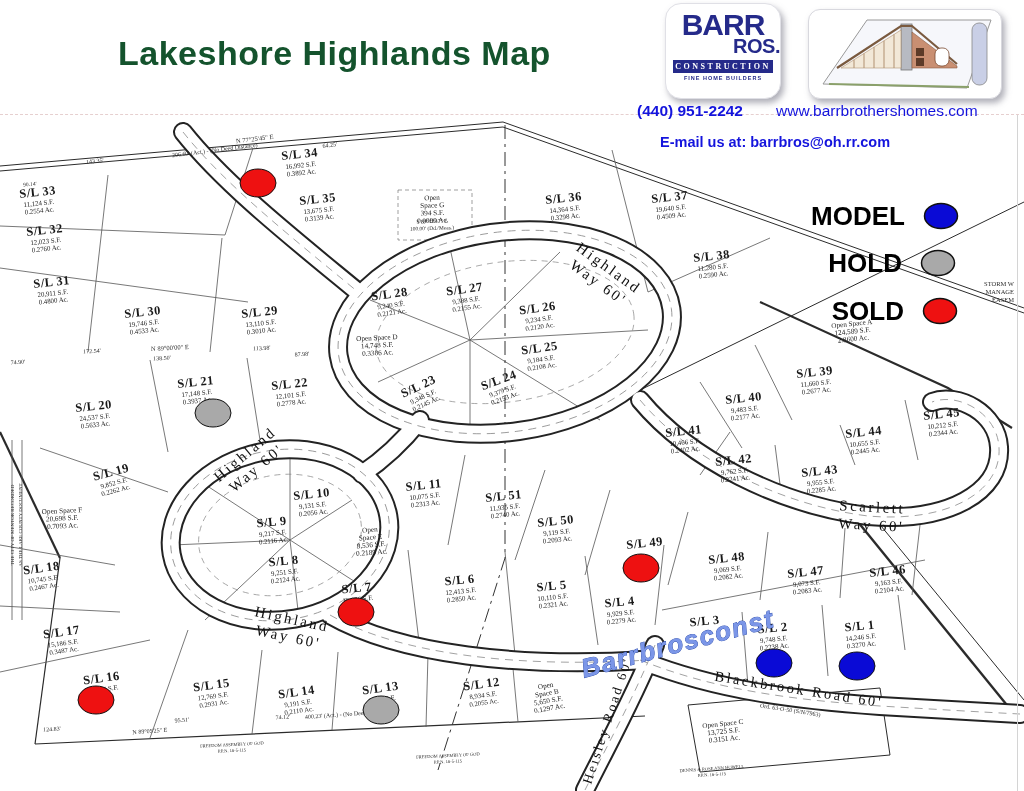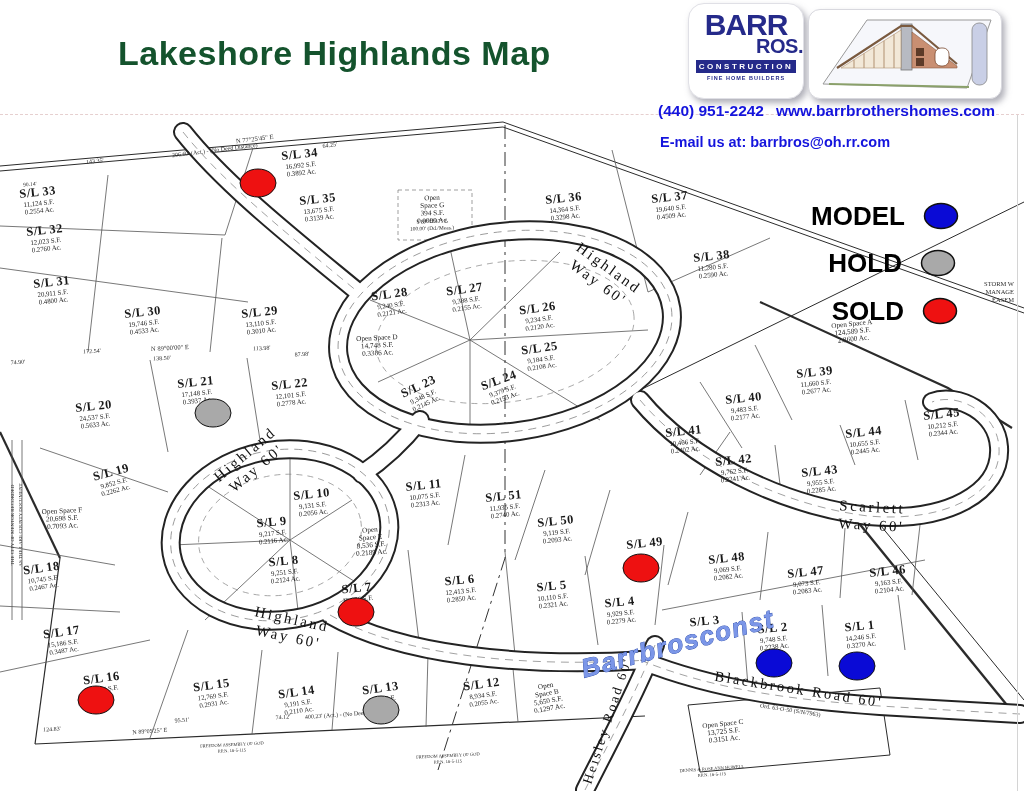--- a/index.html
+++ b/index.html
@@ -1,45 +1,45 @@
 <!DOCTYPE html>
 <html><head>
 <meta charset="utf-8">
 <style>
   html,body{margin:0;padding:0;background:#fff;}
   body{width:1024px;height:791px;position:relative;overflow:hidden;
        font-family:"Liberation Sans",sans-serif;}
   #page-title{position:absolute;left:118px;top:34px;font-size:34px;font-weight:bold;
               letter-spacing:.5px;z-index:3;}
-  #logo-barr{position:absolute;left:688px;top:3px;width:114px;height:94px;background:#fff;
+  #logo-barr{position:absolute;left:665px;top:3px;width:114px;height:94px;background:#fff;
              border-radius:16px;border:1px solid #e0e0e6;box-shadow:3px 4px 6px rgba(110,110,125,.55);
              z-index:3;overflow:hidden;}
   .barr-l1{font-size:30px;font-weight:900;text-align:center;line-height:.9;margin-top:7px;letter-spacing:-1px;}
   .barr-l2{font-size:20px;font-weight:900;text-align:right;margin-top:-3px;letter-spacing:-.5px;}
   .barr-bar{color:#fff;font-size:8px;letter-spacing:2.5px;text-align:center;padding:2px 0;margin:2px 7px 0 7px;font-weight:bold;}
   .barr-tag{font-size:5.5px;text-align:center;letter-spacing:1px;margin-top:2px;font-weight:bold;}
   #logo-house{position:absolute;left:808px;top:9px;width:192px;height:88px;background:#fff;
               border-radius:12px;border:1px solid #d8d8de;box-shadow:3px 4px 6px rgba(110,110,125,.55);z-index:3;}
-  #contact-phone{position:absolute;left:637px;top:102px;font-size:15.5px;font-weight:bold;z-index:3;margin-left:21px;}
-  #contact-site{position:absolute;left:776px;top:102px;font-size:15.5px;font-weight:bold;z-index:3;text-align:right;}
+  #contact-phone{position:absolute;left:637px;top:102px;font-size:15.5px;font-weight:bold;z-index:3;}
+  #contact-site{position:absolute;left:776px;top:102px;font-size:15.5px;font-weight:normal;z-index:3;text-align:right;}
   #contact-email{position:absolute;left:660px;top:134px;font-size:14.5px;font-weight:bold;z-index:3;}
   #map-top-rule{position:absolute;left:0;top:114px;width:1024px;border-top:1px dashed #e6cfcf;z-index:2;}
   #scan-edge{position:absolute;left:1017px;top:115px;width:1px;height:676px;background:#d4d4d4;z-index:2;}
   #plat{position:absolute;left:0;top:115px;z-index:1;}
   text{user-select:none;}
 </style>
 </head>
 <body>
 
 <div id="page-title" style="color: #14532d;">Lakeshore Highlands Map</div>
 
 <div id="logo-barr">
   <div class="barr-l1" style="color: rgb(37, 42, 138);">BARR</div>
   <div class="barr-l2" style="color: rgb(37, 42, 138);">ROS.</div>
-  <div class="barr-bar" style="background: rgb(37, 42, 138);">CONSTRUCTION</div>
+  <div class="barr-bar" style="background: rgb(37, 42, 138); font-family: Liberation Serif, serif;">CONSTRUCTION</div>
   <div class="barr-tag" style="color: rgb(37, 42, 138);">FINE HOME BUILDERS</div>
 </div>
 
 <div id="logo-house">
   <svg width="192" height="88" viewBox="0 0 192 88">
     <polygon points="14,74 58,10 182,10 158,78" fill="#f6f7fb" stroke="#999" stroke-width="1"></polygon>
     <rect x="163" y="13" width="15" height="62" rx="7" fill="#c9cfe6" stroke="#888" stroke-width="0.8"></rect>
     <rect x="92" y="14" width="11" height="46" fill="#b7bac2" stroke="#777" stroke-width="0.8"></rect>
     <polygon points="32,58 92,20 92,58" fill="#f2e8d8" stroke="#b09070" stroke-width="0.6"></polygon>
     <line x1="45" y1="49.8" x2="45" y2="58" stroke="#b09070" stroke-width="1"></line>

